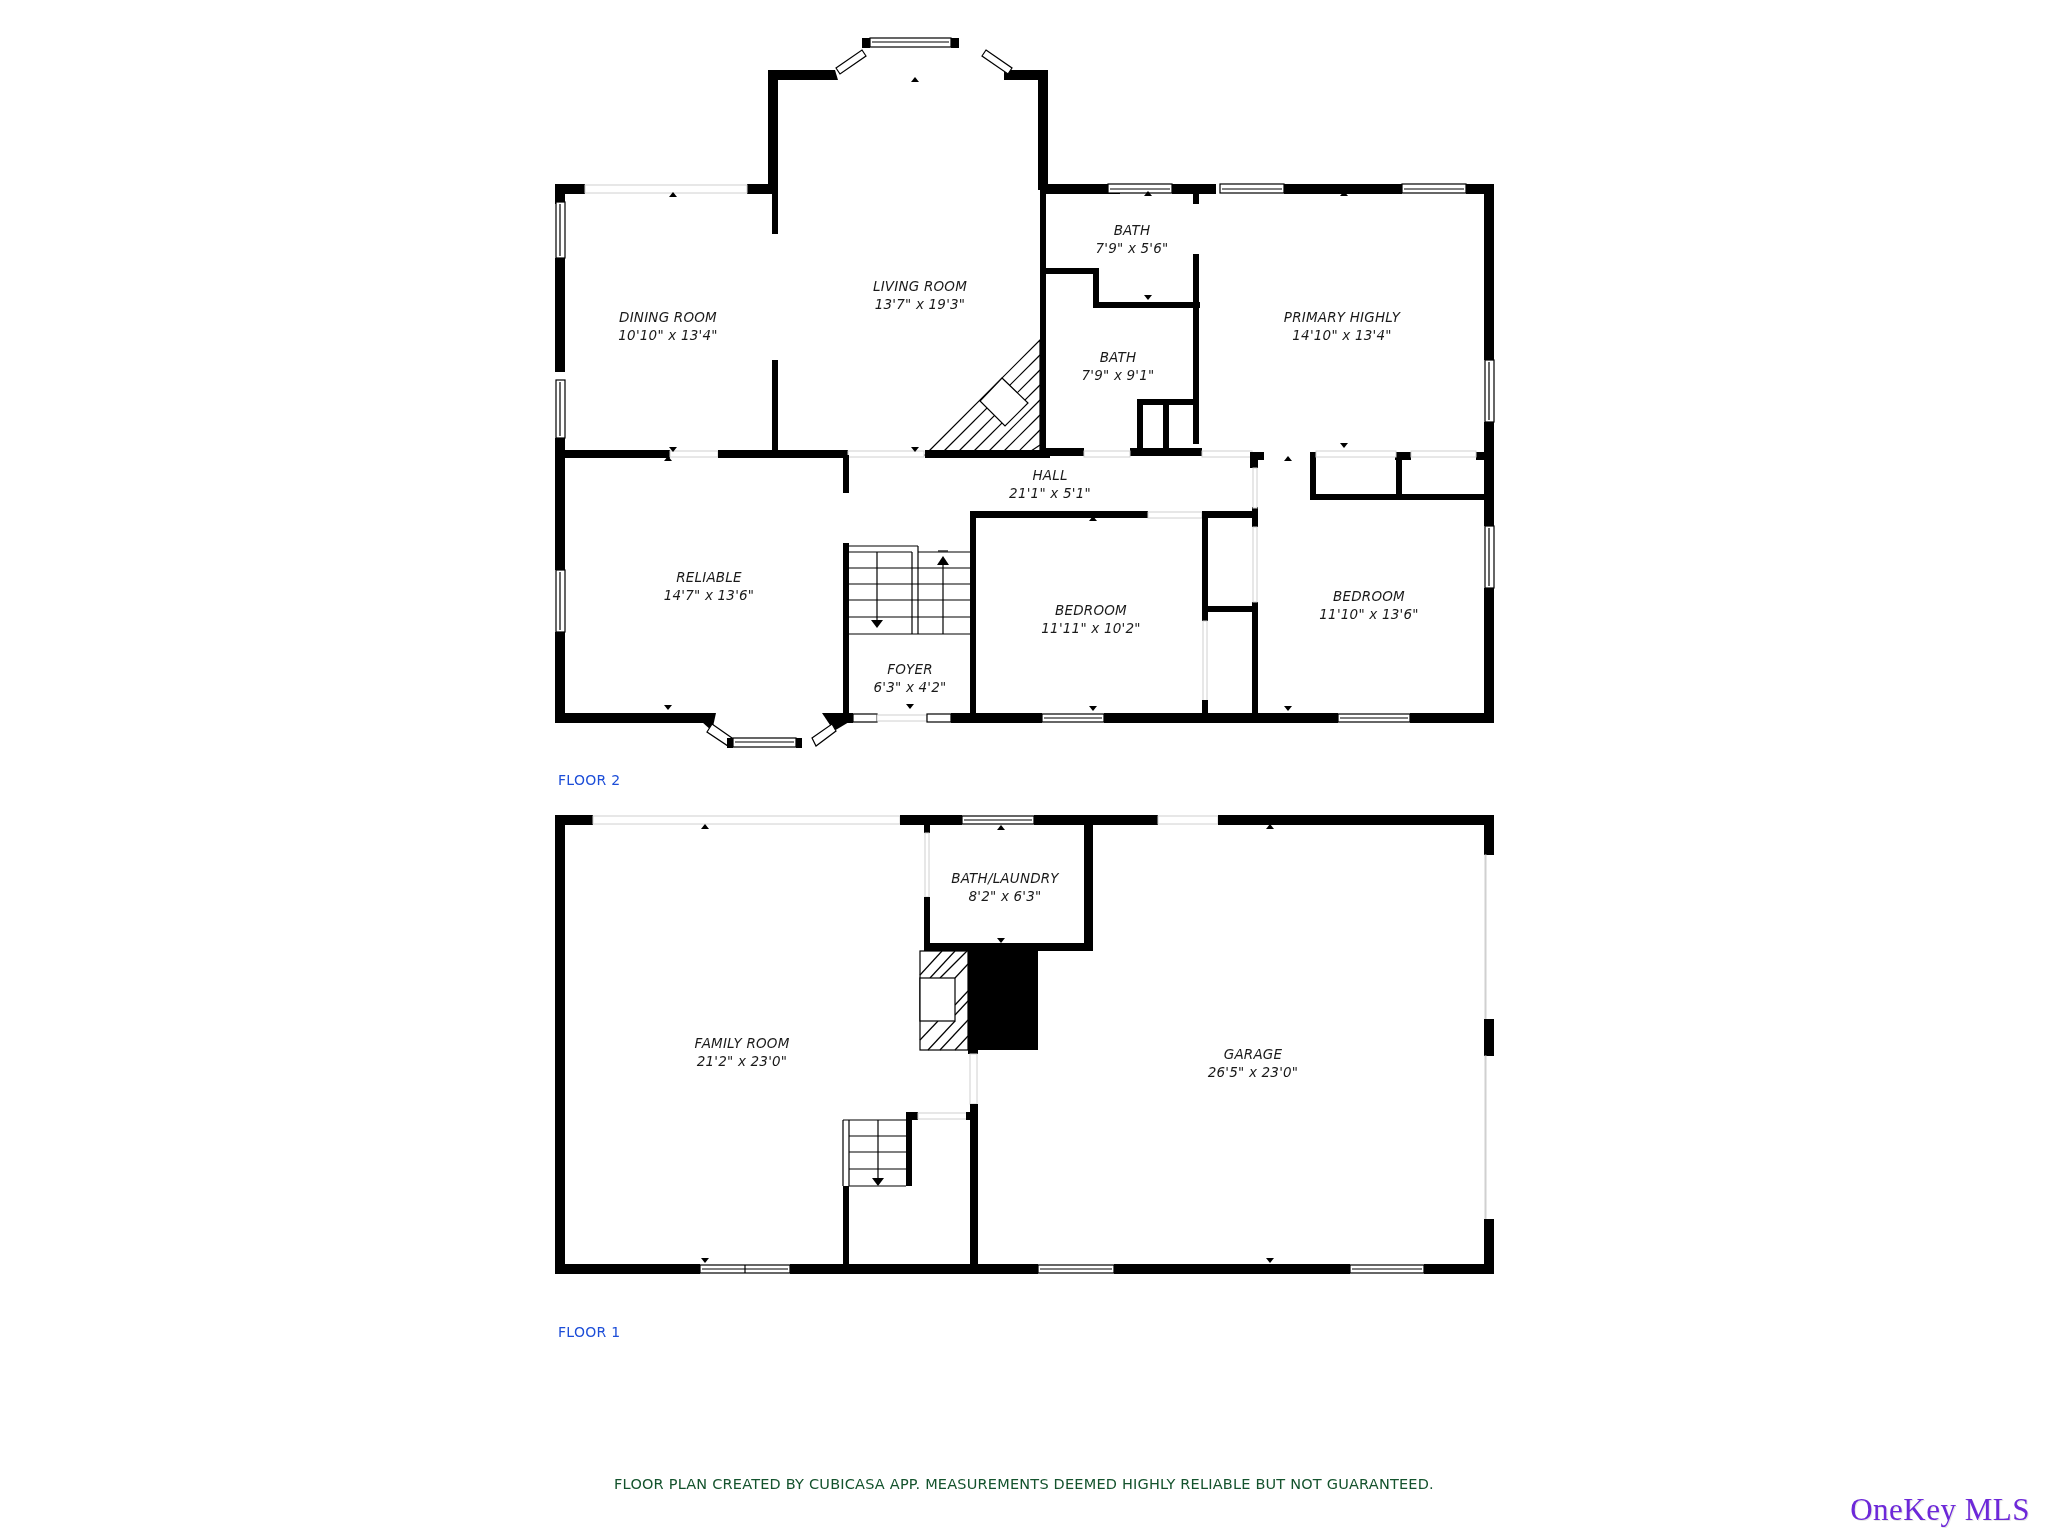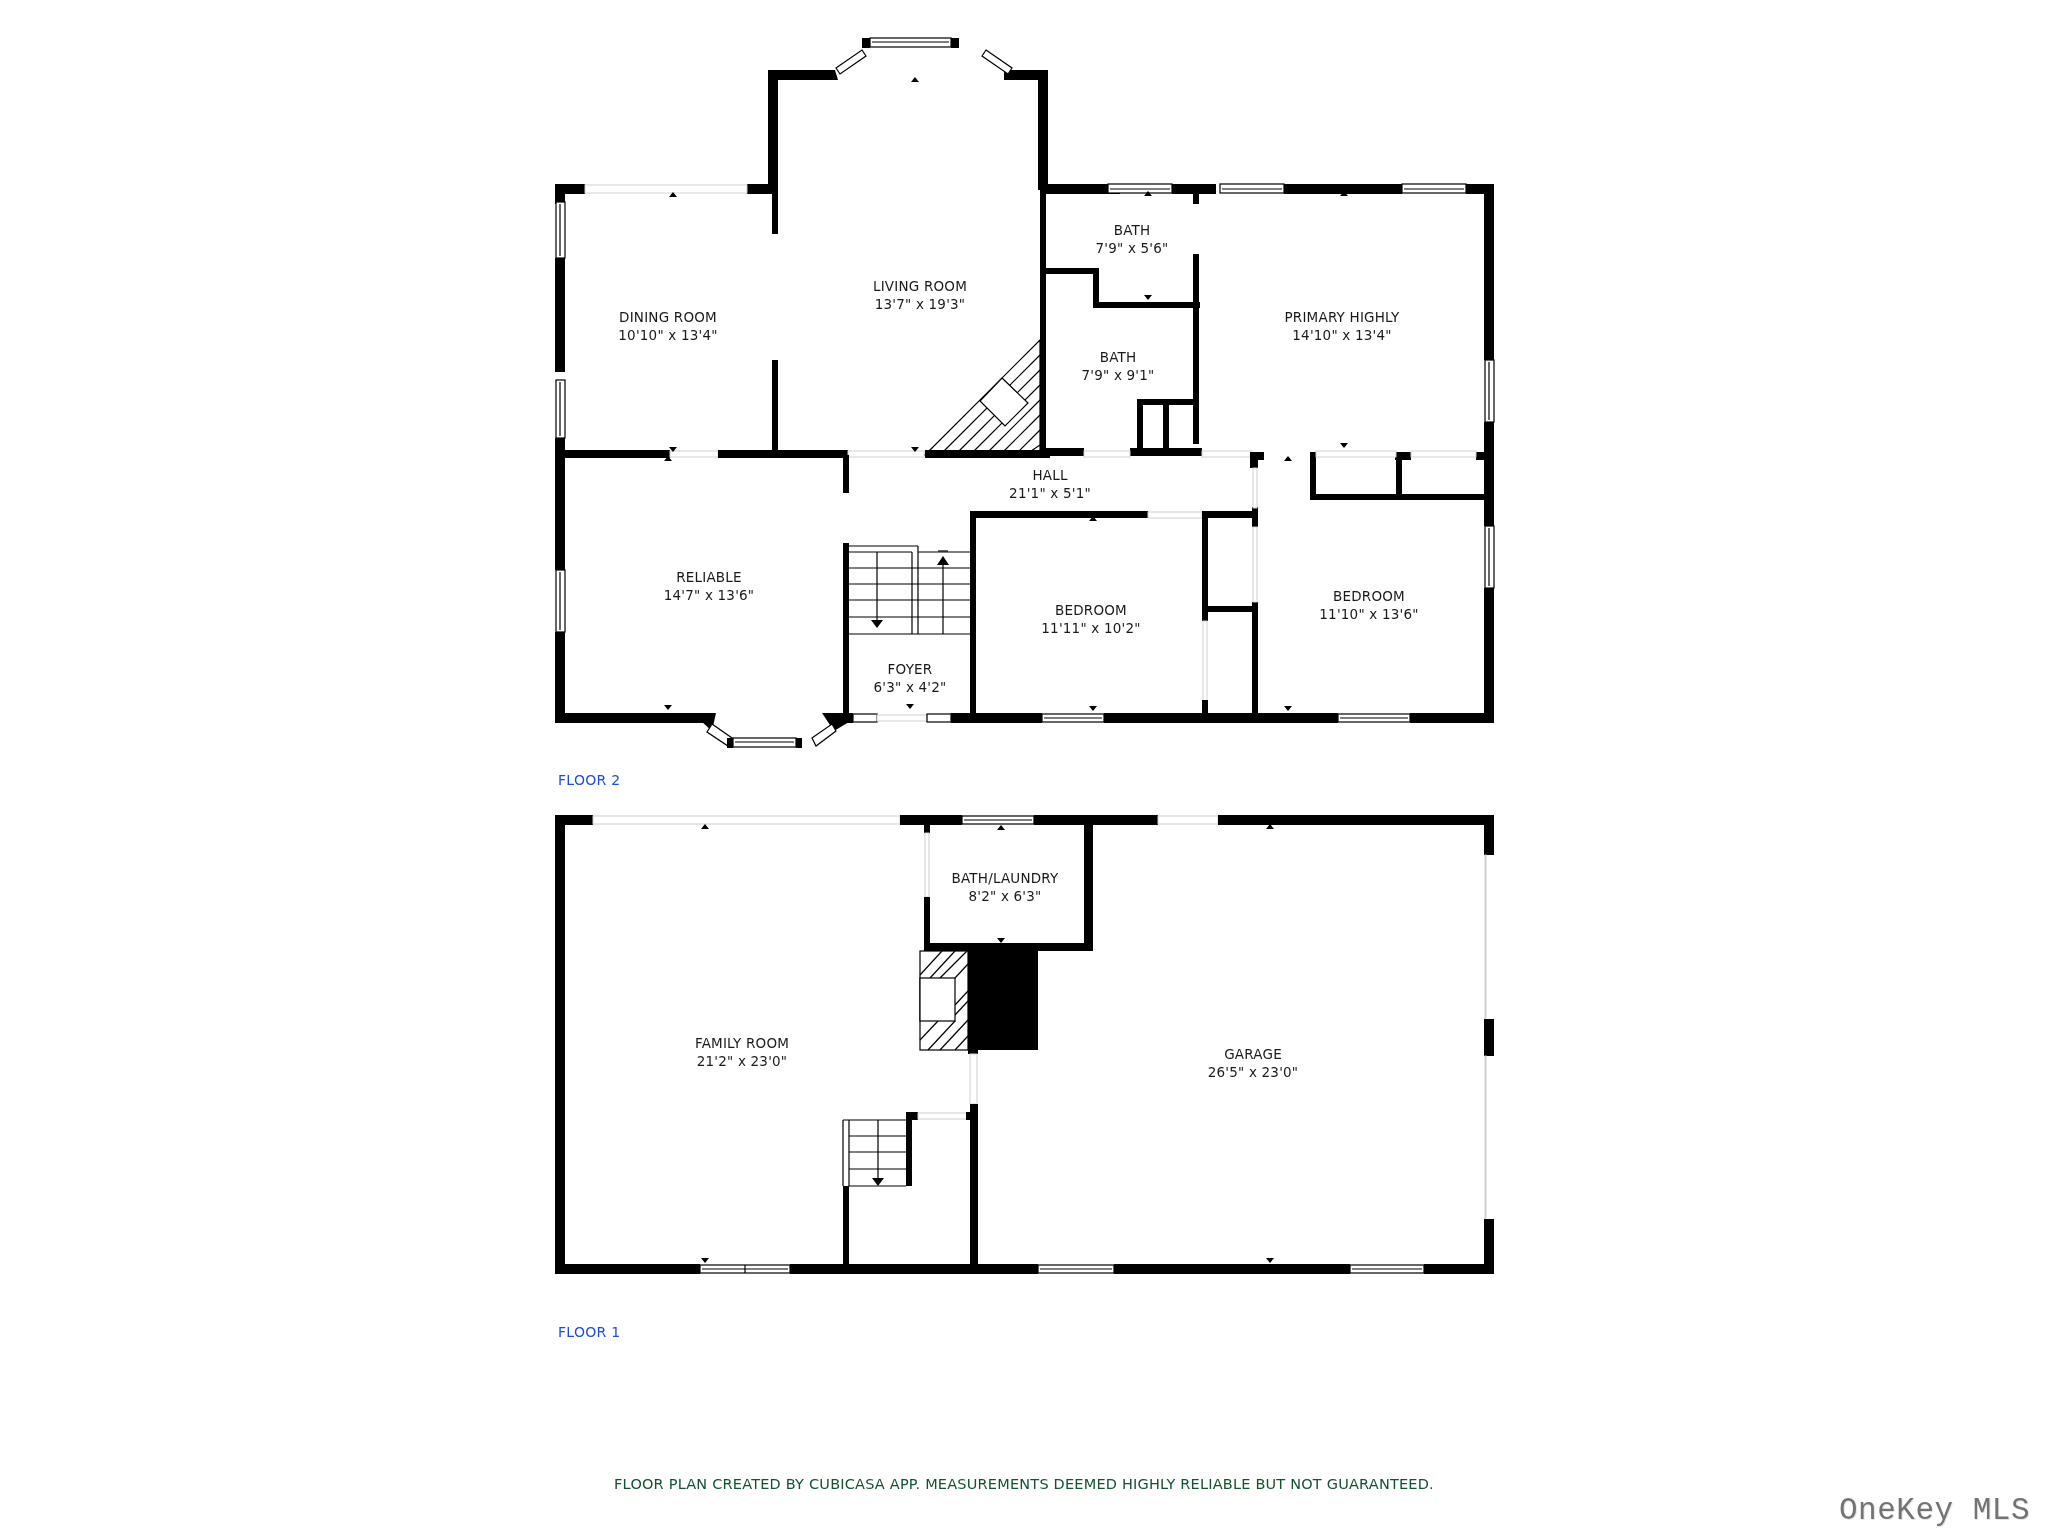--- a/index.html
+++ b/index.html
@@ -5,25 +5,25 @@
   html, body { margin: 0; padding: 0; background: #ffffff; }
   body { width: 2048px; height: 1536px; position: relative; overflow: hidden; font-family: "DejaVu Sans", "Liberation Sans", sans-serif; }
   #plan { position: absolute; left: 0; top: 0; width: 2048px; height: 1536px; }
   .wall { fill: #000000; }
   .win { fill: #ffffff; stroke: #000000; stroke-width: 1.2; }
   .opening { fill: #ffffff; stroke: #d0d0d0; stroke-width: 1; }
   .thin { stroke: #000000; stroke-width: 1.2; fill: none; }
   .stair-line { stroke: #000000; stroke-width: 1.2; fill: none; }
   .hatch { stroke: #000000; stroke-width: 1.2; }
   .marker { fill: #000000; }
-  .room-label { position: absolute; transform: translate(-50%, 0); text-align: center; color: #1a1a1a; font-size: 13.5px; line-height: 18px; white-space: nowrap; letter-spacing: 0.2px; }
+  .room-label { position: absolute; transform: translate(-50%, 0); text-align: center; color: #1a1a1a; font-size: 13.5px; line-height: 18px; white-space: nowrap; letter-spacing: 0.2px; font-style: italic; }
   .room-label .dims { display: block; }
   .floor-label { position: absolute; color: #1d4ed8; font-size: 14px; letter-spacing: 0.3px; }
   .disclaimer { position: absolute; left: 0; width: 100%; top: 1476px; text-align: center; color: #14532d; font-size: 14.5px; letter-spacing: 0.2px; }
-  .watermark { position: absolute; right: 18px; bottom: 8px; font-family: Liberation Mono, monospace; font-size: 31px; color: #737373; letter-spacing: 0.5px; text-shadow: 1px 1px 0 #e6e6e6; }
+  .watermark { position: absolute; right: 18px; bottom: 8px; font-family: Liberation Serif, serif; font-size: 31px; color: #6d28d9; letter-spacing: 0.5px; text-shadow: 1px 1px 0 #e6e6e6; }
 </style>
 </head>
 <body>
 
 <svg id="plan" viewBox="0 0 2048 1536" xmlns="http://www.w3.org/2000/svg">
 
   <g>
 
     <rect class="wall" x="555" y="184" width="30" height="10"></rect>
     <rect class="wall" x="747" y="184" width="31" height="10"></rect>

